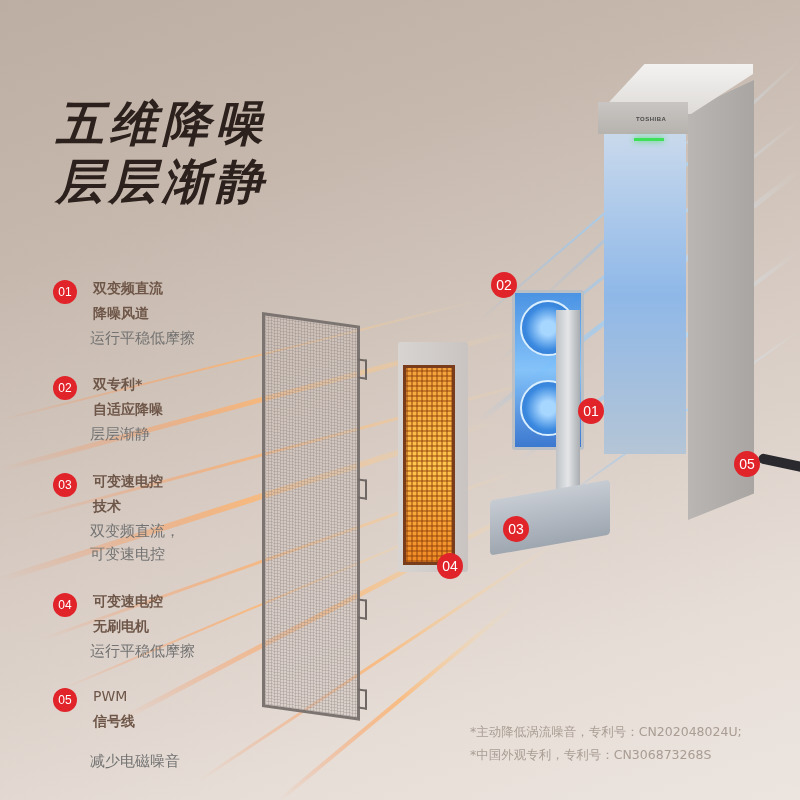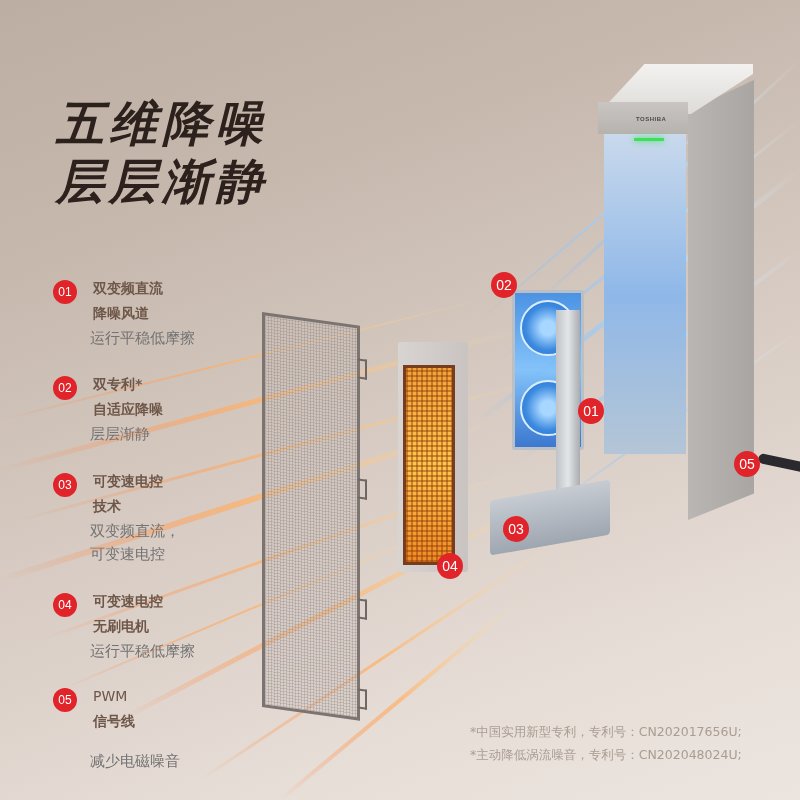--- a/index.html
+++ b/index.html
@@ -237,16 +237,16 @@
   <div class="tower-led"></div>
   <div class="cable"></div>
 
   <div class="callout" style="left:491px; top:272px">02</div>
   <div class="callout" style="left:578px; top:398px">01</div>
   <div class="callout" style="left:503px; top:516px">03</div>
   <div class="callout" style="left:437px; top:553px">04</div>
   <div class="callout" style="left:734px; top:451px">05</div>
 
   <div class="patents">
-    <div>*中国实用新型专利，专利号：CN202017656U;</div>
     <div>*主动降低涡流噪音，专利号：CN202048024U;</div>
+    <div>*中国外观专利，专利号：CN306873268S</div>
   </div>
 </div>
 
 </body></html>

